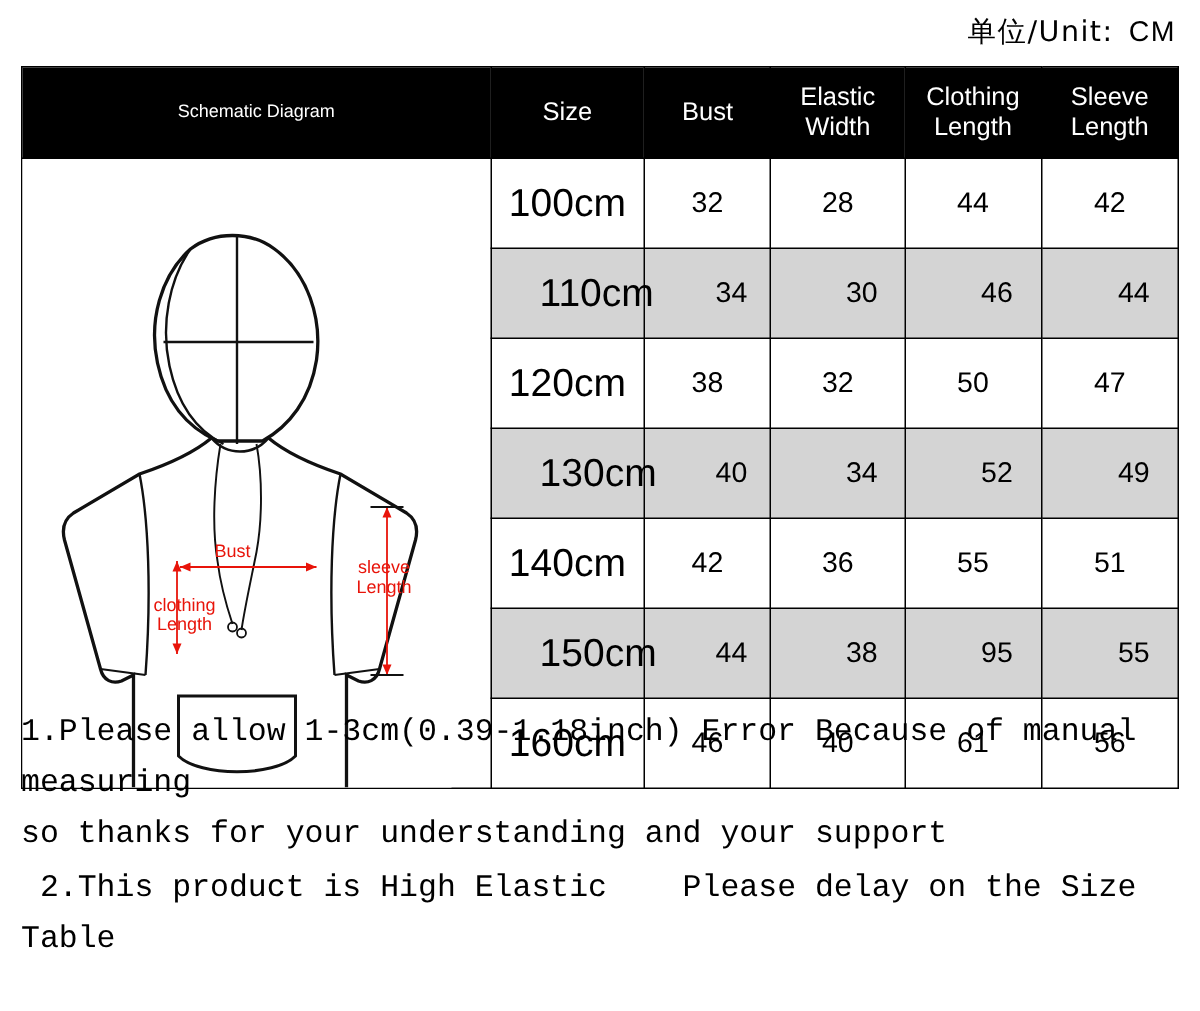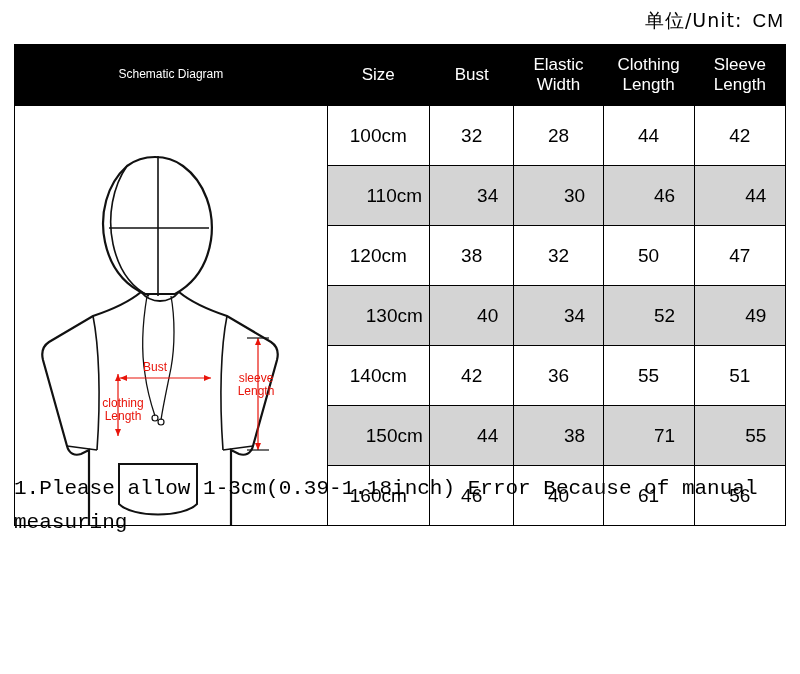--- a/index.html
+++ b/index.html
@@ -78,21 +78,21 @@
   tbody td {
     font-size: 19px;
     height: 54px;
     padding: 0;
   }
   tbody tr.alt td {
     background: #d4d4d4;
     padding-left: 32px;
   }
   tbody td.size-cell {
-    font-size: 19px;
+    font-size: 26px;
   }
 
   .diagram-box {
     position: relative;
     width: 286px;
     height: 419px;
     background: #ffffff;
     overflow: hidden;
   }
   .diagram-box svg {
@@ -239,31 +239,33 @@
           <td class="size-cell">140cm</td>
           <td>42</td>
           <td>36</td>
           <td>55</td>
           <td>51</td>
         </tr>
         <tr class="alt">
           <td class="size-cell">150cm</td>
           <td>44</td>
           <td>38</td>
-          <td>71</td>
+          <td>95</td>
           <td>55</td>
         </tr>
         <tr>
           <td class="size-cell">160cm</td>
           <td>46</td>
           <td>40</td>
           <td>61</td>
           <td>56</td>
         </tr>
       </tbody>
     </table>
   </div>
 
   <div class="notes">
     <div class="note-line">1.Please allow 1-3cm(0.39-1.18inch) Error Because of manual measuring</div>
+    <div class="note-line">so thanks for your understanding and your support</div>
+    <div class="note-line note2"> 2.This product is High Elastic    Please delay on the Size Table</div>
   </div>
 
 </div>
 
 </body></html>

